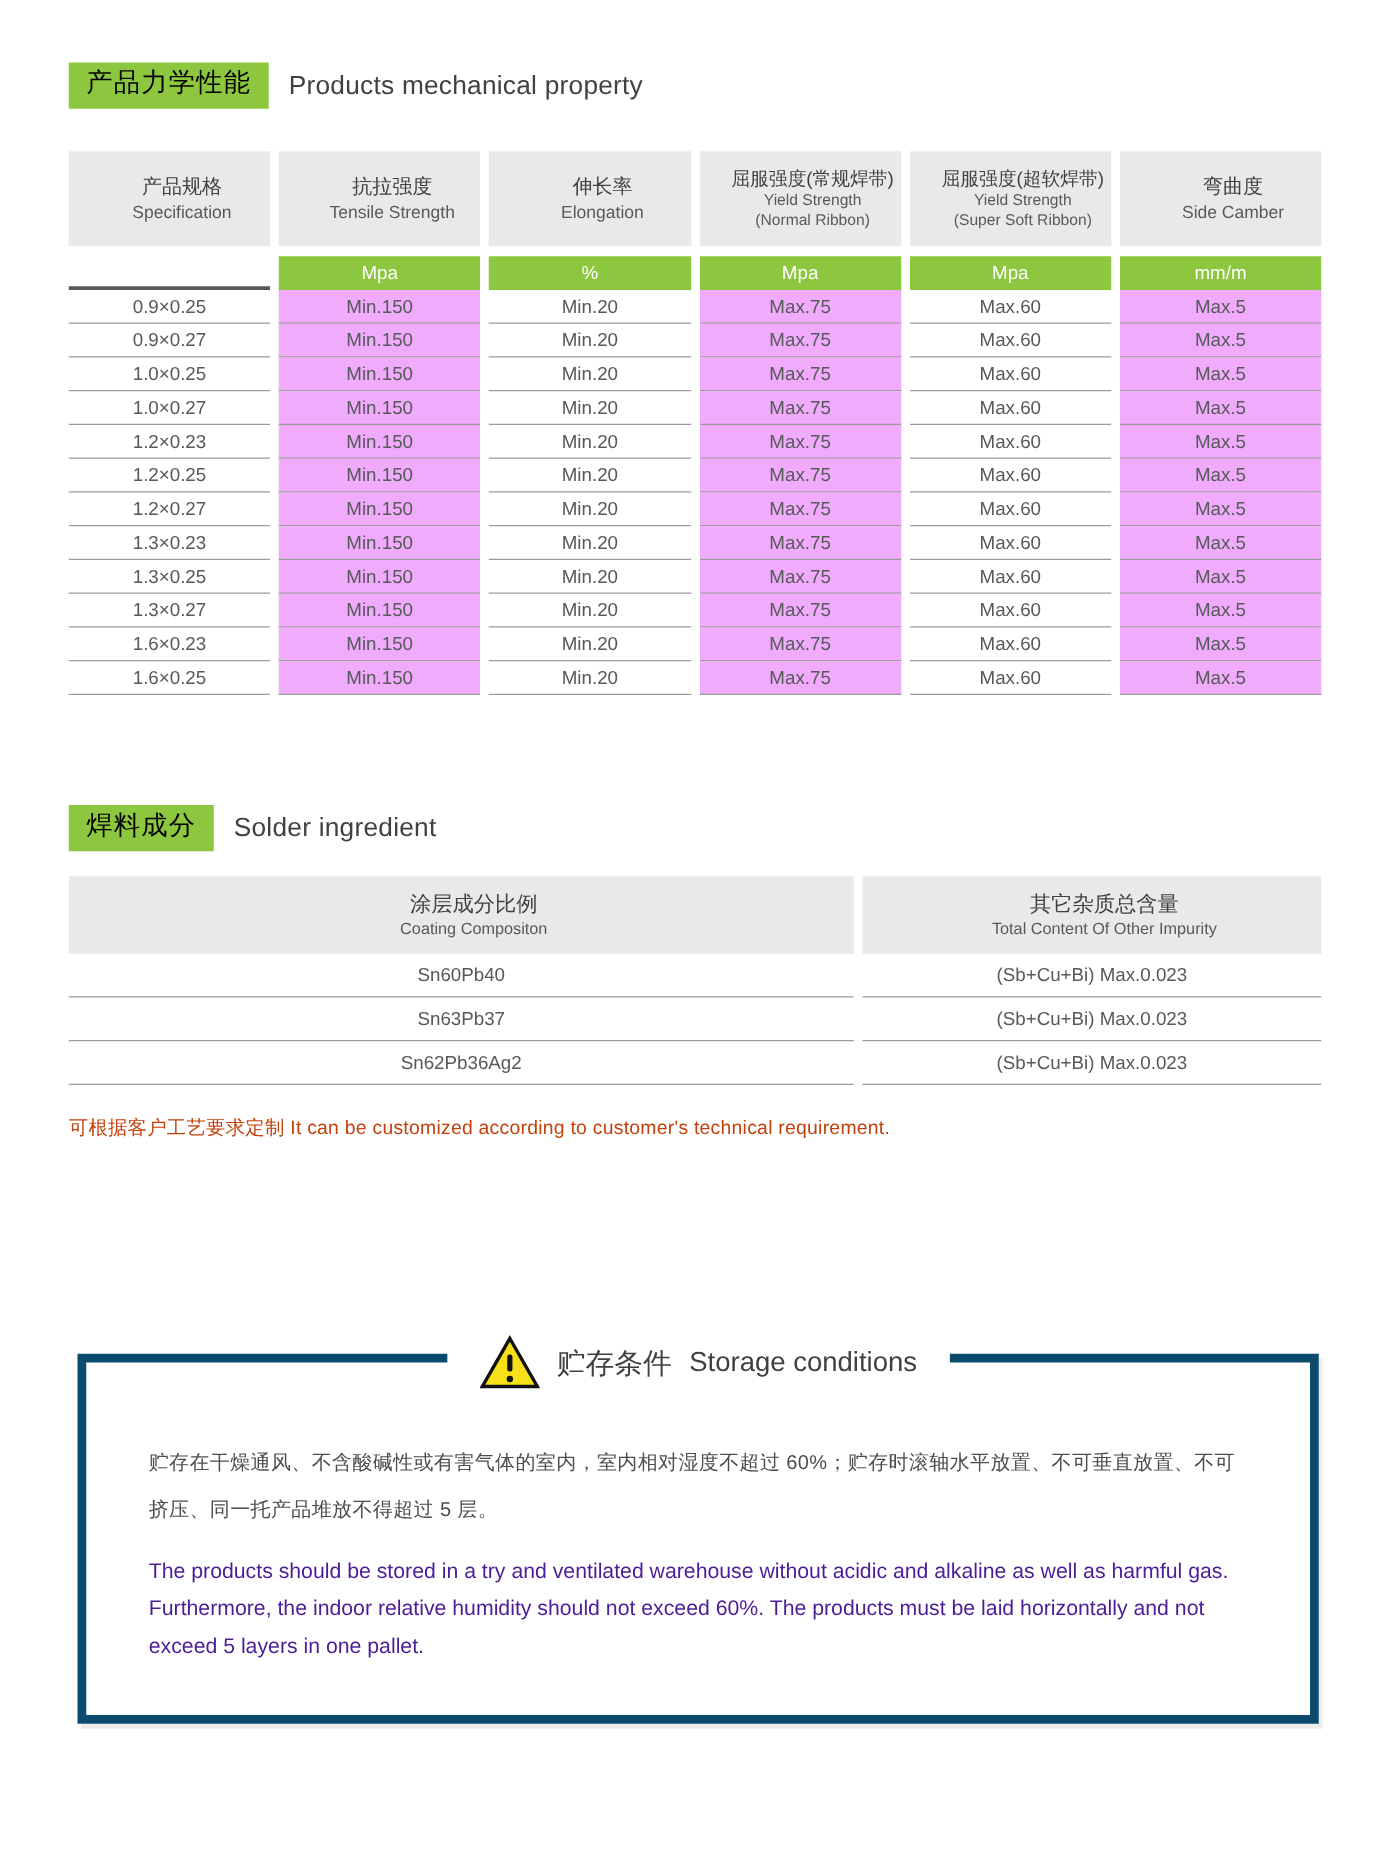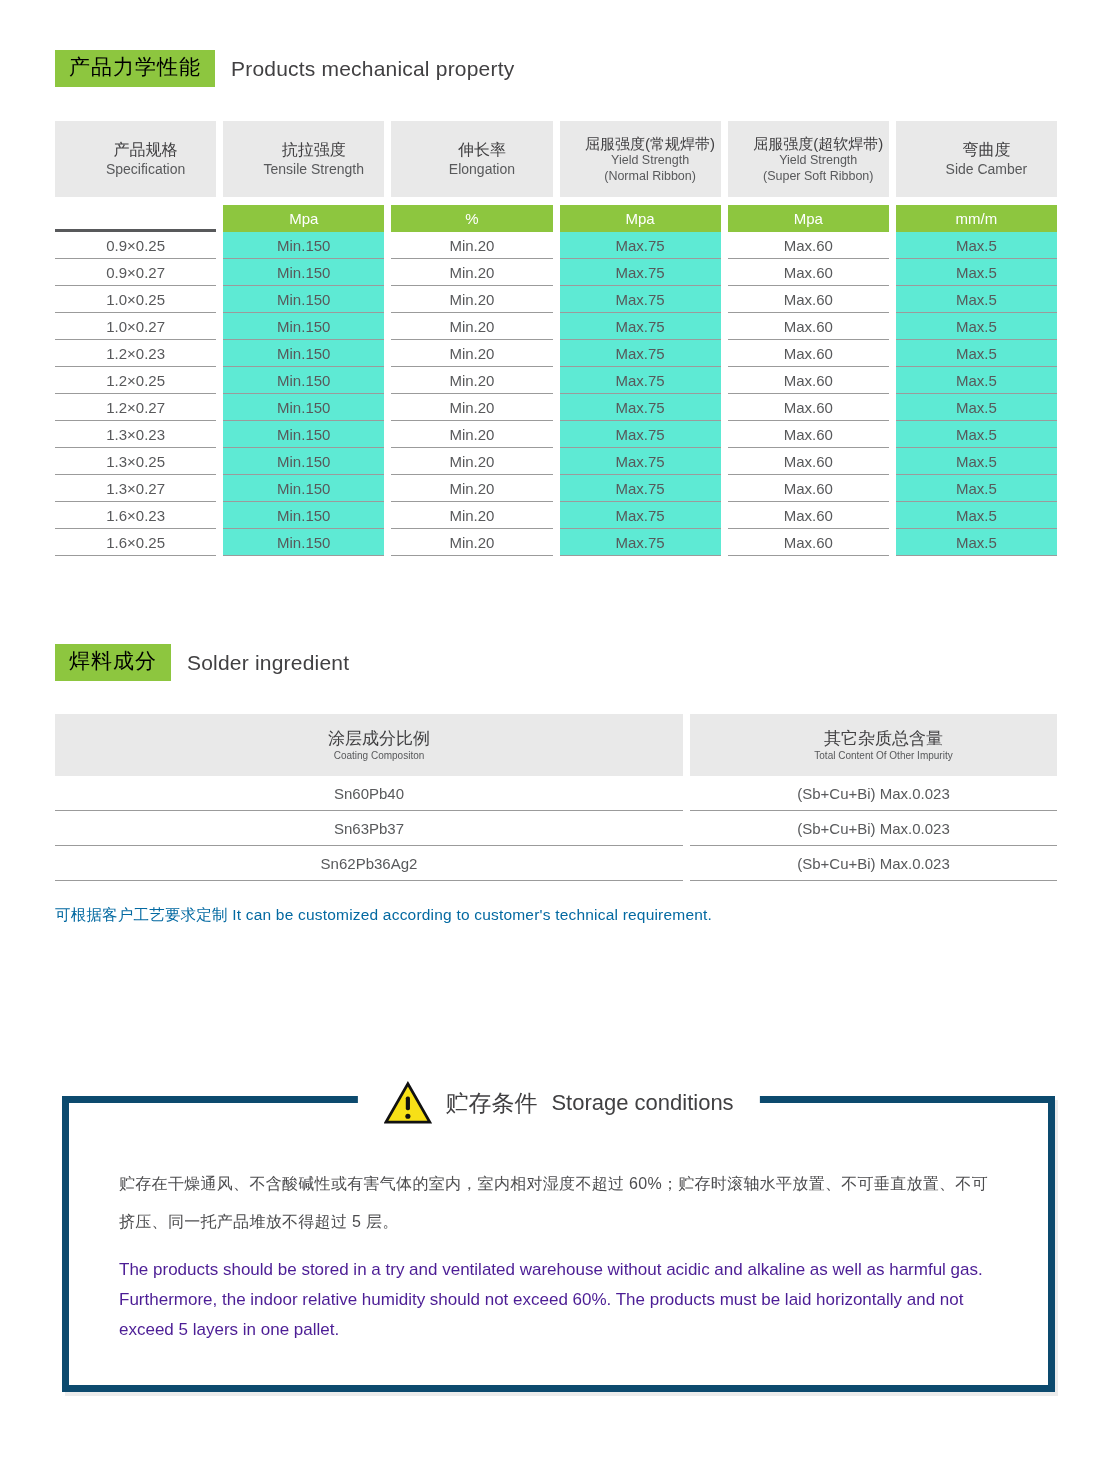--- a/index.html
+++ b/index.html
@@ -42,35 +42,35 @@
     height:27px; display:flex; align-items:center; justify-content:center;
     font-size:15px;
   }
   .ucell.green { background:#8dc63f; color:#ffffff; }
   .ucell.spec-underline { border-bottom:3px solid #58595b; }
   .dcell {
     height:27px; display:flex; align-items:center; justify-content:center;
     font-size:15px; color:#58595b;
     border-bottom:1px solid #9b9b9b;
   }
-  .dcell.shaded { background:#5eead4;text-align:center; }
+  .dcell.shaded { background:#f0abfc;text-align:center; }
 
   
   .sec2 { margin-top:88px; }
   .t2 { margin-top:20px; }
   .t2-grid { display:grid; grid-template-columns:628px 1fr; column-gap:7px; }
-  .t2 .hcell { height:62px;margin-top:13px; }
+  .t2 .hcell { height:62px; }
   .t2 .h-zh { font-size:17px; }
-  .t2 .h-en { font-size:10px; }
+  .t2 .h-en { font-size:13px; }
   .t2cell {
     height:35px; display:flex; align-items:center; justify-content:center;
     font-size:15px; color:#58595b;
     border-bottom:1px solid #9b9b9b;
   }
-  .note { margin-top:24px; font-size:15.5px; color:#0369a1; letter-spacing:0.2px; }
+  .note { margin-top:24px; font-size:15.5px; color:#c2410c; letter-spacing:0.2px; }
 
   
   .storage { margin:170px 0 0 7px; width:993px; position:relative; }
   .storage-box {
     border:7px solid #0c4a6e;
     box-shadow:3px 4px 0 #ececec;
     min-height:289px;
     padding:62px 48px 40px 50px;
     position:relative;
   }

